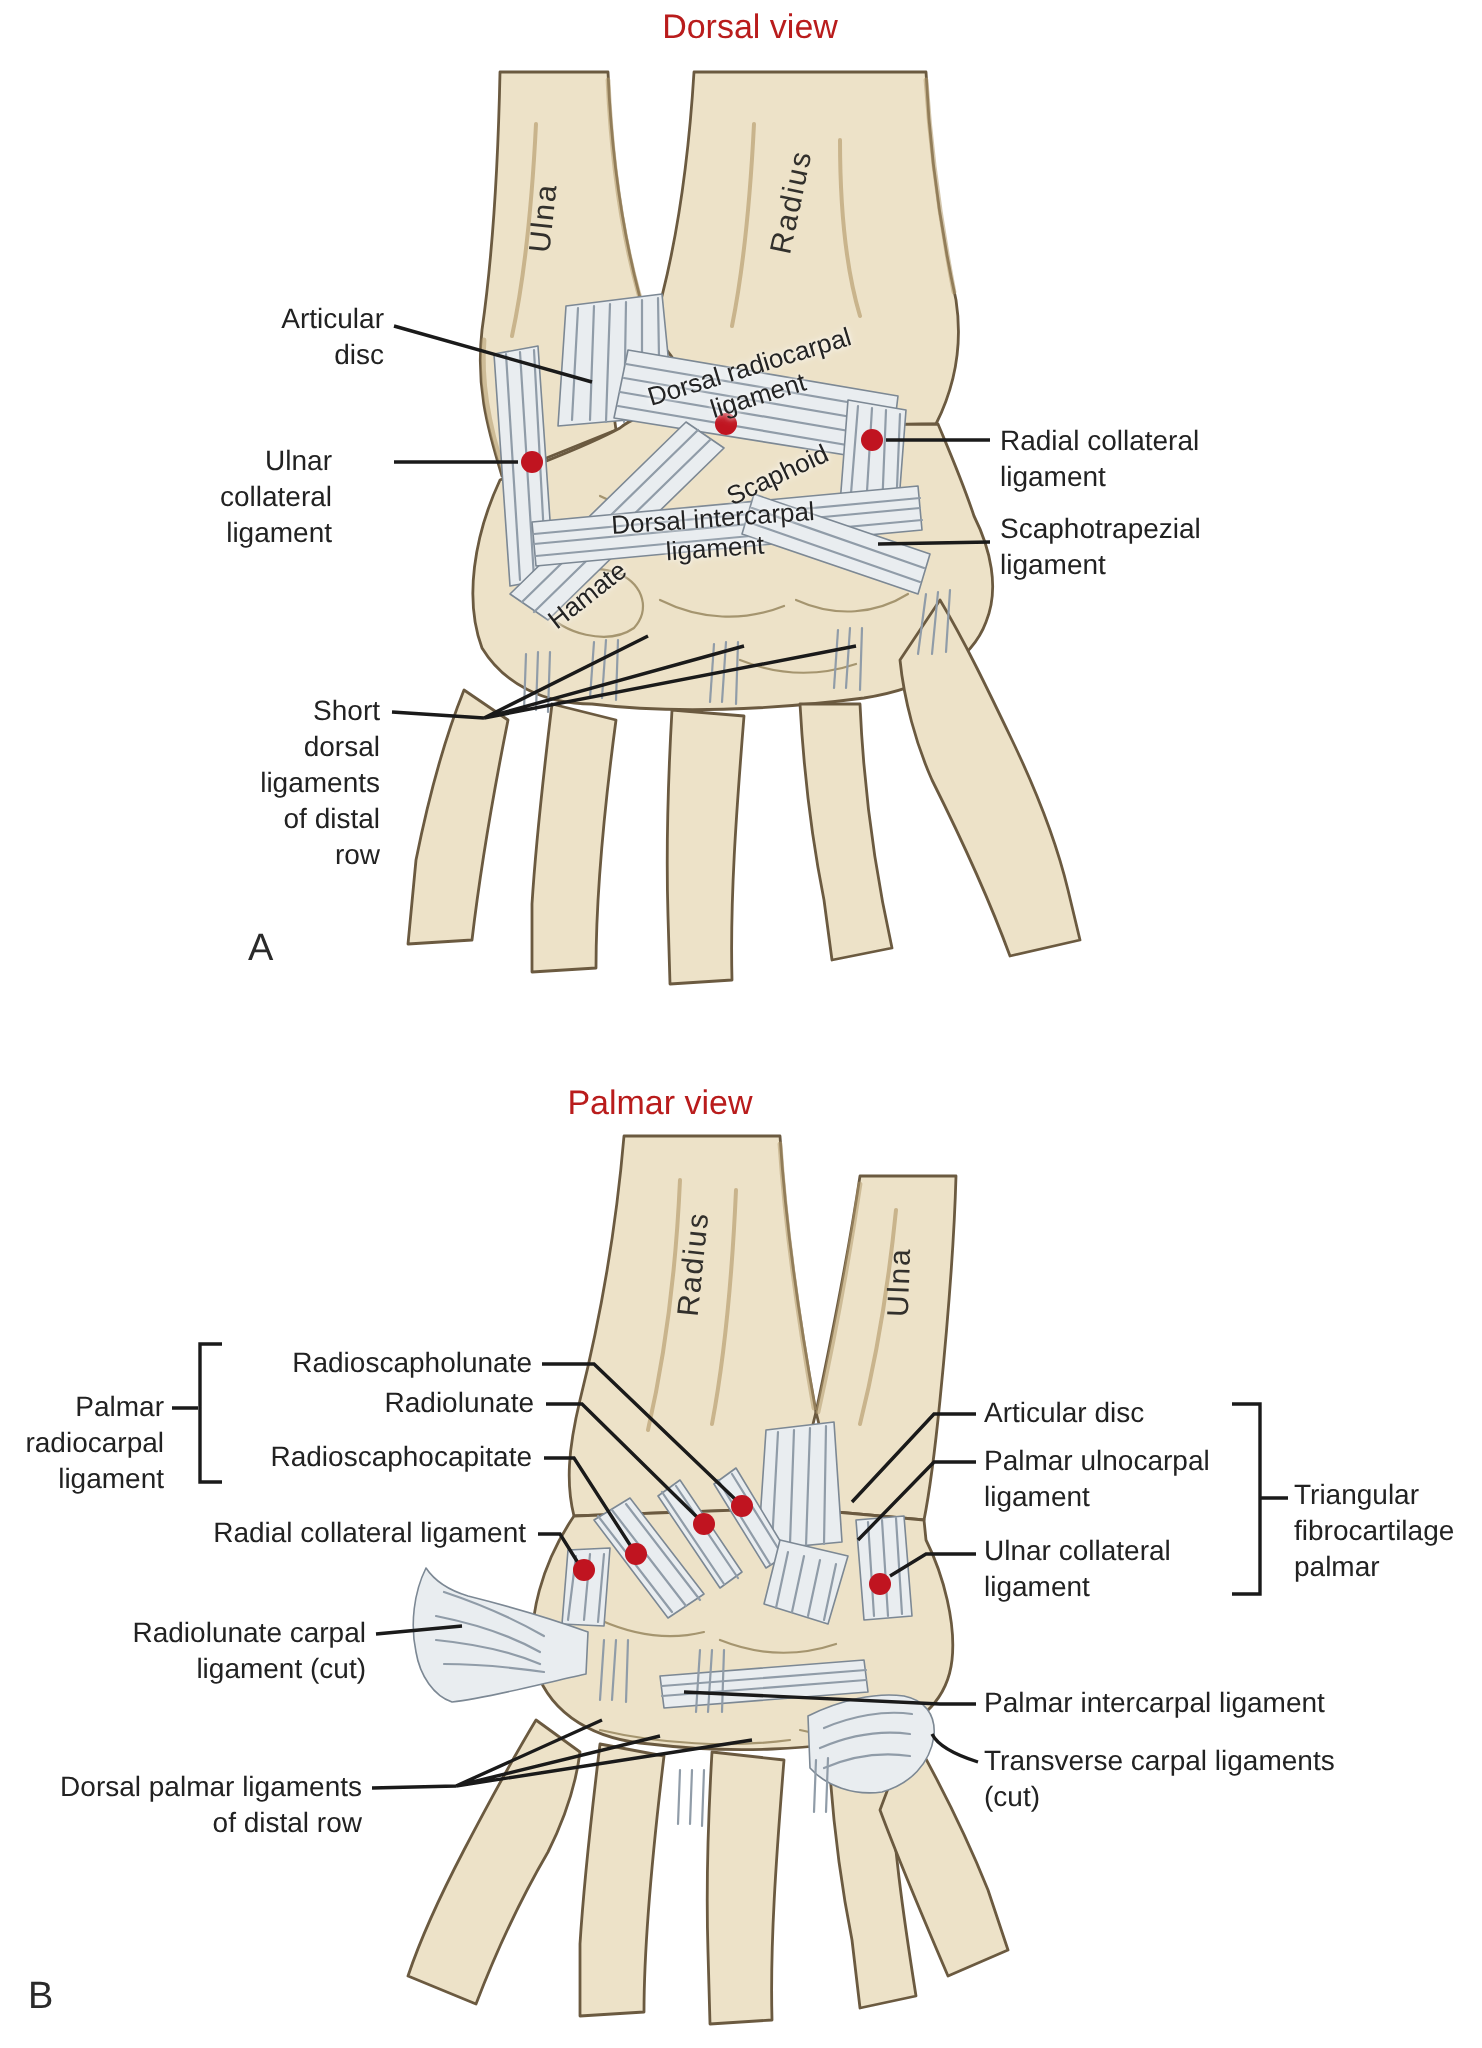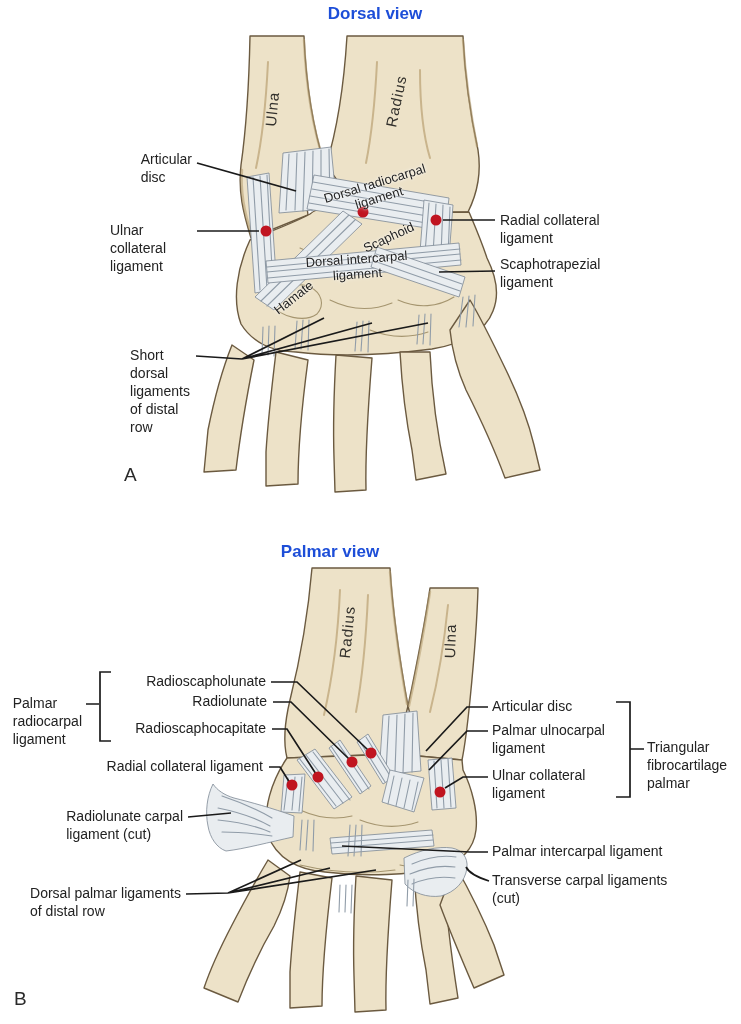--- a/index.html
+++ b/index.html
@@ -3,23 +3,23 @@
 <meta charset="utf-8">
 <style>
   :root{
     --marker-red:#c01420; --bone-fill:#ede2c8; --bone-outline:#6b5a40;
     --bone-ridge:#c9b48c; --ligament-fill:#e9edf0; --ligament-stroke:#7c8894;
     --striation:#909ca8; --leader-line:#1a1a1a; --label-text:#222222;
   }
   html,body{margin:0;padding:0;}
   body{width:741px;height:1024px;position:relative;background:#ffffff;overflow:hidden;
        font-family:"Liberation Sans",sans-serif;}
-  .title{position:absolute;font-weight:bold;font-size:17px;color:#1d4ed8;transform:translateX(-50%);white-space:nowrap;}
+  .title{position:absolute;font-weight:normal;font-size:17px;color:#b91c1c;transform:translateX(-50%);white-space:nowrap;}
   .lbl{position:absolute;font-size:14px;line-height:1.28;color:var(--label-text);white-space:pre-line;}
-  .lbl.r{}
+  .lbl.r{text-align:right;}
   .bone-lbl{position:absolute;font-size:15px;color:#32302c;letter-spacing:1px;white-space:nowrap;
             transform-origin:center;}
   .fig-lbl{position:absolute;font-size:13px;color:#232323;text-align:center;white-space:pre-line;line-height:1.12;
            transform-origin:center;text-shadow:0 0 2px rgba(255,255,255,.95),0 0 5px rgba(255,255,255,.7);}
   .letter{position:absolute;font-size:19px;color:#2a2a2a;}
   svg.illus{position:absolute;left:0;display:block;}
   .bone{fill:var(--bone-fill);stroke:var(--bone-outline);stroke-width:1.4;stroke-linejoin:round;}
   .ridge{fill:none;stroke:var(--bone-ridge);stroke-width:2;stroke-linecap:round;}
   .shade{fill:none;stroke:#b39b6e;stroke-width:2.4;stroke-linecap:round;opacity:.55;}
   .lig{fill:var(--ligament-fill);stroke:var(--ligament-stroke);stroke-width:.8;stroke-linejoin:round;}

